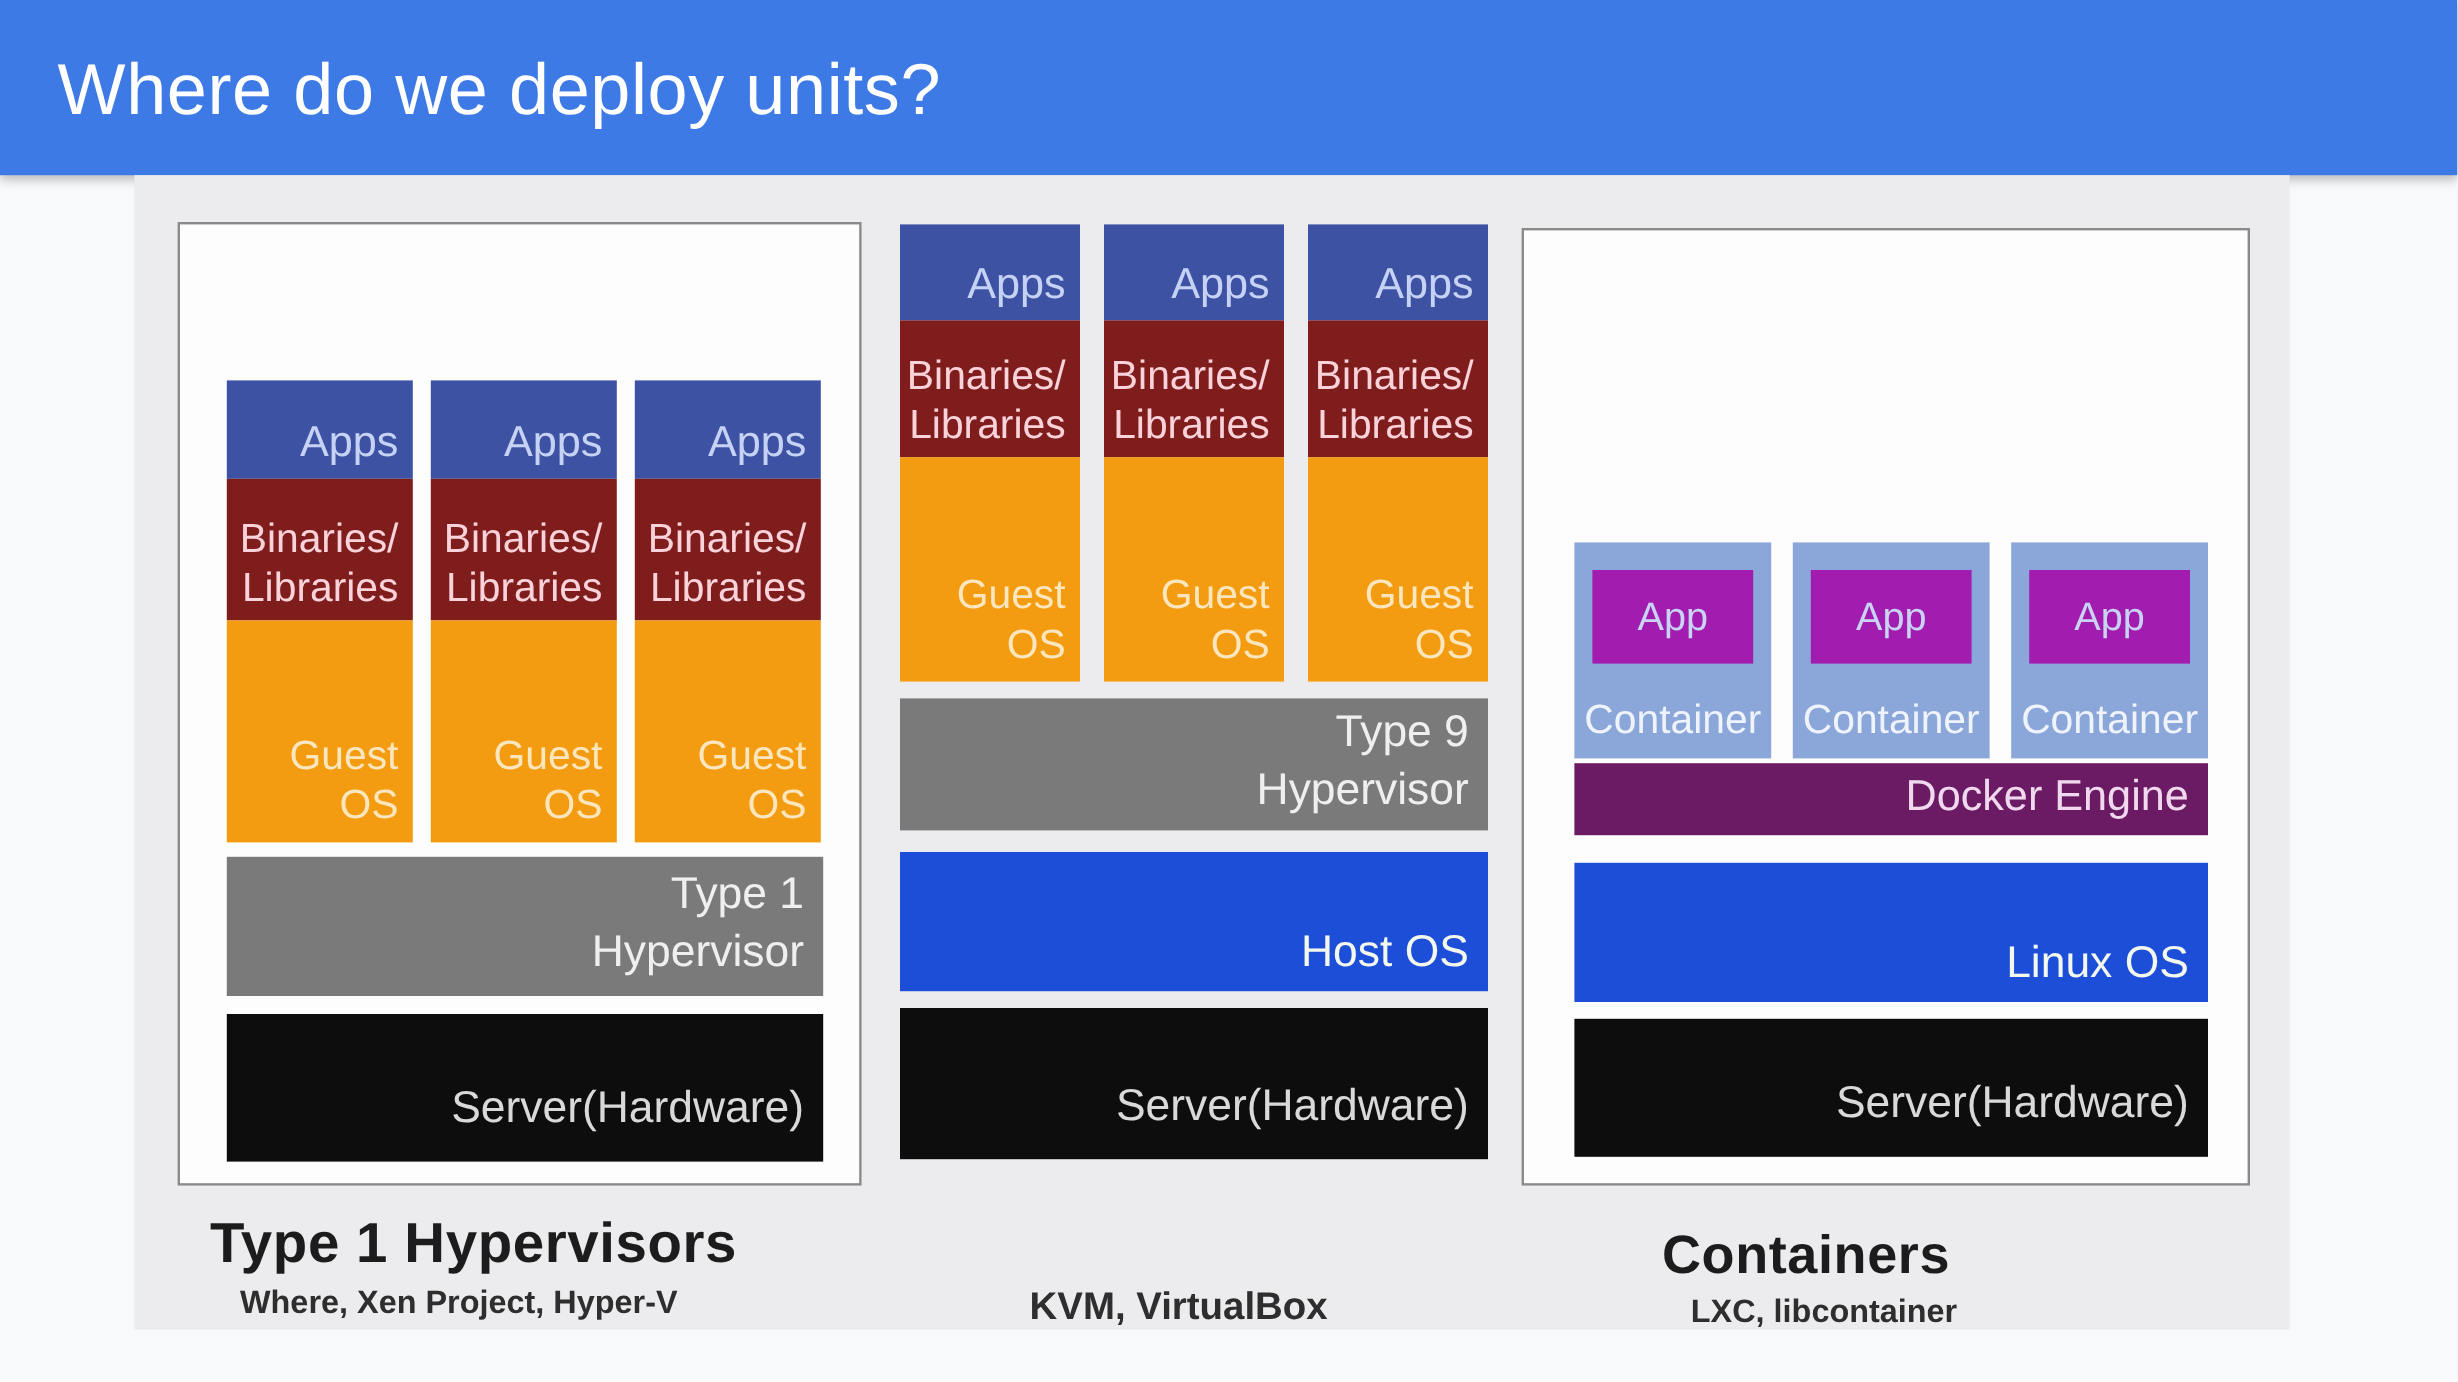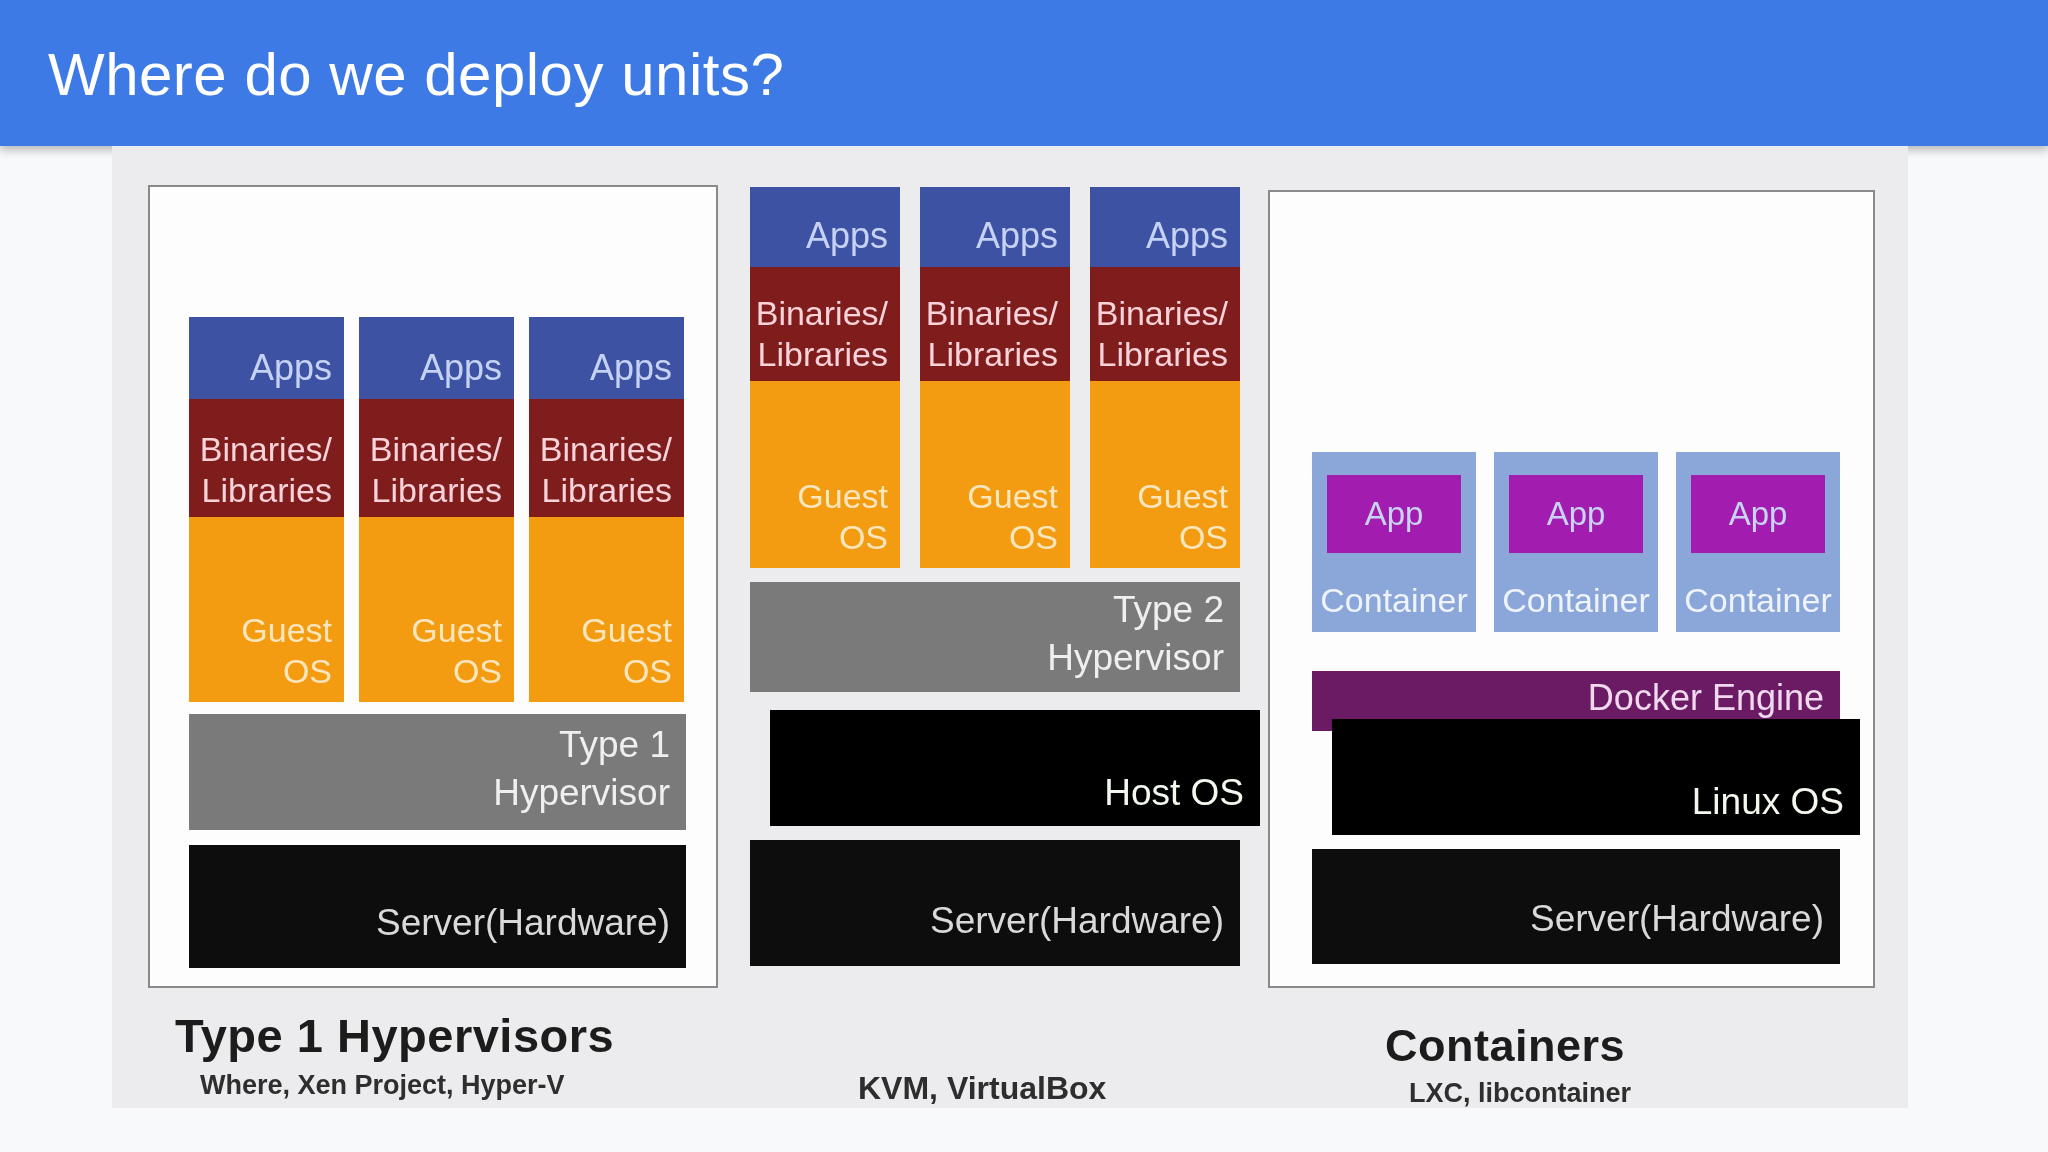--- a/index.html
+++ b/index.html
@@ -46,41 +46,41 @@
   .guest .line{color:#fbe6bd;font-size:34px;line-height:1.2;}
   .apps.right-text{padding-bottom:10px;}
   .guest.right-text{padding-bottom:10px;}
 
   
   .hypervisor{background:#7a7a7a;justify-content:center;padding-right:16px;}
   .hypervisor .line{color:#efefef;font-size:37px;line-height:1.3;}
   .server{background:#0d0d0d;}
   .server span{color:#d9d9d9;font-size:37px;}
   .server.right-text{padding-bottom:24px;padding-right:16px;}
-  .hostos,.linuxos{background:#000000;margin-left:20px;}
+  .hostos,.linuxos{background:#1d4ed8;}
   .hostos span,.linuxos span{color:#f3f8ee;font-size:37px;}
   .hostos.right-text,.linuxos.right-text{padding-bottom:12px;padding-right:16px;}
   .docker{background:#6b1a64;justify-content:center;padding-right:16px;}
   .docker span{color:#f0d9ee;font-size:36px;}
 
   .t1hv{left:39px;top:527px;width:497px;height:116px;}
   .t1sv{left:39px;top:658px;width:497px;height:123px;}
   .t2hv{left:0;top:395px;width:490px;height:110px;}
   .t2os{left:0;top:523px;width:490px;height:116px;}
   .t2sv{left:0;top:653px;width:490px;height:126px;}
 
   
   .container{position:absolute;top:260px;width:164px;height:180px;background:#8ba6d9;}
   .cb0{left:42px;} .cb1{left:224px;} .cb2{left:406px;}
   .appbox{position:absolute;left:15px;top:23px;width:134px;height:78px;background:#a21caf;
           display:flex;align-items:center;justify-content:center;}
   .appbox span{color:#c9d3f5;font-size:33px;}
   .clabel{position:absolute;left:0;bottom:12px;width:100%;text-align:center;
           color:#eef3fc;font-size:34px;}
-  .c3docker{left:42px;top:479px;width:528px;height:60px;}
+  .c3docker{left:42px;top:444px;width:528px;height:60px;}
   .c3linux{left:42px;top:527px;width:528px;height:116px;}
   .c3sv{left:42px;top:657px;width:528px;height:115px;}
 
   
   .caption{position:absolute;color:#1c1c1c;font-weight:600;letter-spacing:.5px;}
   .subcaption{position:absolute;color:#2e2e2e;font-weight:600;}
   .cap1{left:175px;top:1008px;font-size:47px;}
   .sub1{left:200px;top:1070px;font-size:27px;}
   .cap2{left:763px;top:1008px;font-size:47px;}
   .sub2{left:858px;top:1070px;font-size:32px;}
@@ -189,21 +189,21 @@
         <span class="line">Binaries/</span>
         <span class="line">Libraries</span>
       </div>
       <div class="blk guest right-text">
         <span class="line">Guest</span>
         <span class="line">OS</span>
       </div>
     </div>
 
     <div class="layer hypervisor right-text t2hv">
-      <span class="line">Type 2</span>
+      <span class="line">Type 9</span>
       <span class="line">Hypervisor</span>
     </div>
     <div class="layer hostos right-text t2os">
       <span>Host OS</span>
     </div>
     <div class="layer server right-text t2sv">
       <span>Server(Hardware)</span>
     </div>
   </section>
 

